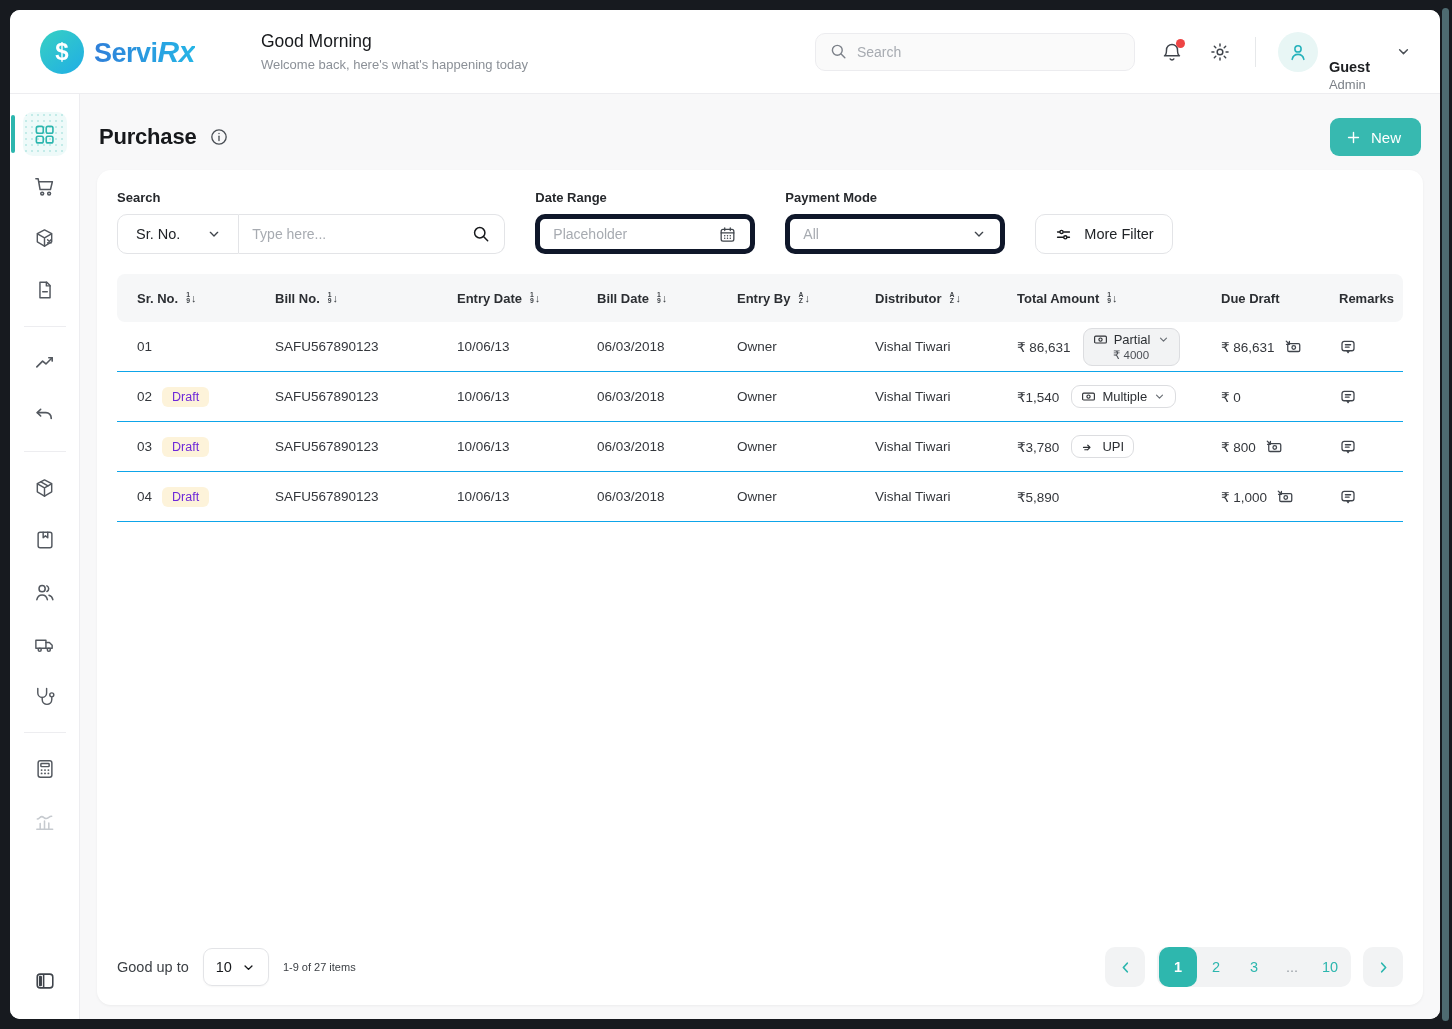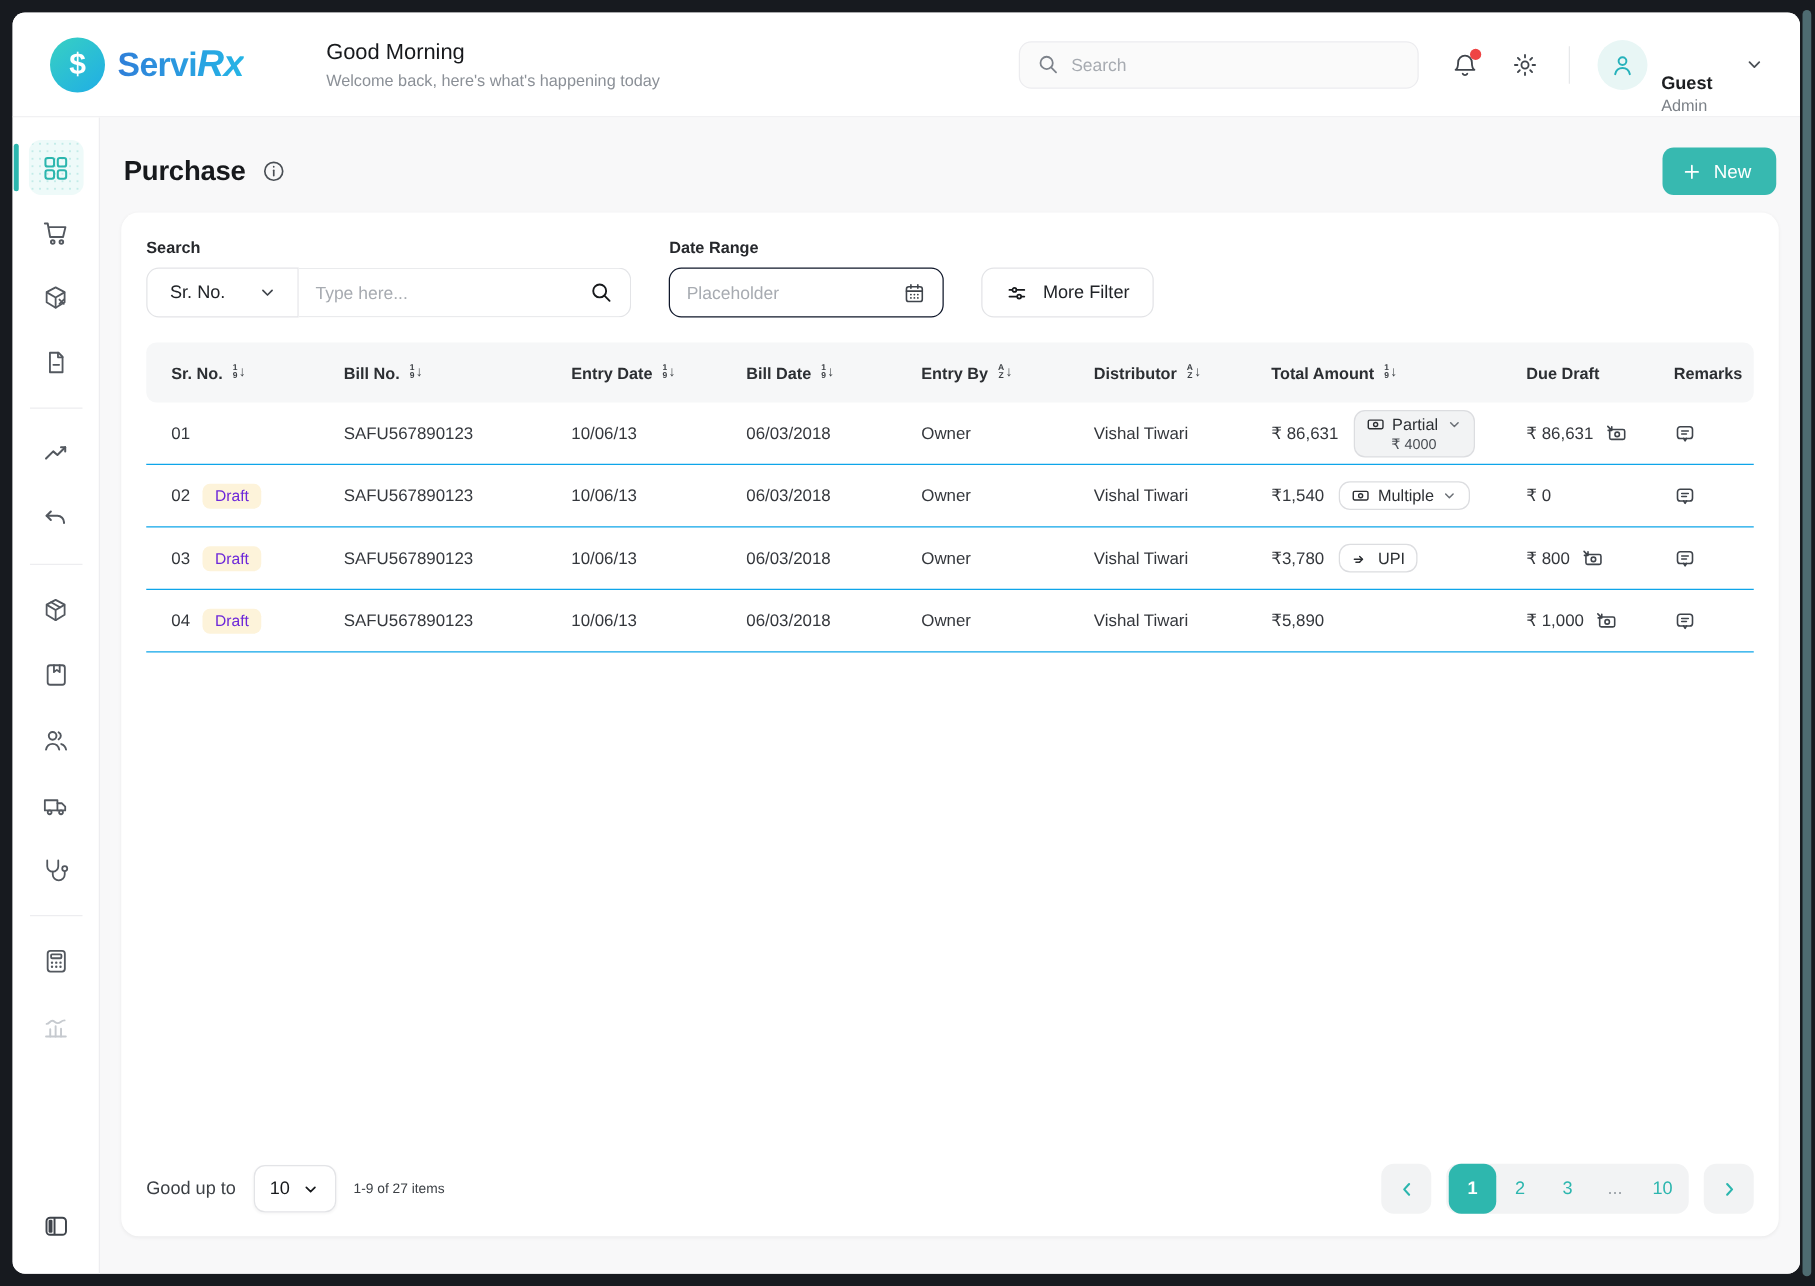--- a/index.html
+++ b/index.html
@@ -39,35 +39,35 @@
   
   .shell{flex:1;display:flex;min-height:0;}
   .sidebar{flex:0 0 70px;background:#fff;border-right:1px solid #ededf0;display:flex;flex-direction:column;align-items:center;padding-top:18px;}
   .side-item{width:44px;height:44px;border-radius:10px;display:flex;align-items:center;justify-content:center;color:#53585f;margin-bottom:8px;position:relative;cursor:pointer;}
   .side-item.active{color:#2cb6ae;background-color:#eefaf9;background-image:radial-gradient(#c3ebe8 0.8px,transparent 0.9px);background-size:6px 6px;}
   .side-item.active::before{content:"";position:absolute;left:-12px;top:3px;width:4px;height:38px;border-radius:3px;background:#2cb6ae;}
   .side-item.disabled{color:#c6cacf;}
   .side-div{width:42px;height:1px;background:#ededf0;margin:6px 0 14px;}
   .side-bottom{margin-top:auto;margin-bottom:16px;color:#3f444b;}
   
-  .main{flex:1;background:#f8f8f9;padding:20px 17px 30px;display:flex;flex-direction:column;min-width:0;}
+  .main{flex:1;background:#f8f8f9;padding:20px 17px 14px;display:flex;flex-direction:column;min-width:0;}
   .page-head{display:flex;align-items:center;margin:4px 2px 14px;}
   .page-title{font-size:22px;font-weight:bold;color:#17191c;letter-spacing:-0.2px;}
   .info-ic{margin-left:13px;color:#4a4f55;display:flex;cursor:pointer;}
   .btn-new{margin-left:auto;height:38px;padding:0 20px 0 15px;background:#37b9b0;color:#fff;border:0;border-radius:9px;font-size:15px;display:flex;align-items:center;gap:9px;cursor:pointer;font-family:inherit;}
   .card{flex:1;background:#fff;border-radius:14px;box-shadow:0 1px 3px rgba(20,24,28,.05);padding:20px 20px 18px;display:flex;flex-direction:column;min-height:0;}
   
   .filters{display:flex;align-items:flex-end;gap:30px;}
   .fgroup .flabel{font-size:13px;color:#26282c;margin-bottom:9px;font-weight:bold;}
   .combo{display:flex;height:40px;}
   .combo-select{display:flex;align-items:center;gap:26px;padding:0 16px 0 18px;border:1px solid #e3e4e7;border-right:1px solid #e3e4e7;border-radius:10px 0 0 10px;font-size:14.5px;color:#202327;cursor:pointer;background:#fff;}
   .combo-input{display:flex;align-items:center;width:266px;border:1px solid #e3e4e7;border-left:0;border-radius:0 10px 10px 0;padding:0 13px;background:#fff;}
   .combo-input input{border:0;outline:0;flex:1;font-size:14px;color:#333;font-family:inherit;}
   .combo-input input::placeholder{color:#a7abb1;}
-  .field{display:flex;align-items:center;height:40px;width:220px;border:1px solid #0f172a;border-radius:10px;padding:0 13px;background:#fff;}
+  .field{display:flex;align-items:center;height:40px;width:220px;border:5px solid #0f172a;border-radius:10px;padding:0 13px;background:#fff;}
   .field input{border:0;outline:0;flex:1;font-size:14px;font-family:inherit;color:#333;min-width:0;}
   .field input::placeholder{color:#a7abb1;}
   .field .ph{flex:1;font-size:14px;color:#a7abb1;}
   .field .ficon{color:#3f444b;display:flex;margin-left:8px;}
   .btn-morefilter{height:40px;display:flex;align-items:center;gap:11px;padding:0 18px;border:1px solid #e3e4e7;border-radius:10px;background:#fff;font-size:14.5px;color:#202327;cursor:pointer;font-family:inherit;}
   
   .table{margin-top:20px;flex:1;display:flex;flex-direction:column;min-height:0;
     --cols:138px 182px 140px 140px 138px 142px 204px 118px 1fr;}
   .t-head{display:grid;grid-template-columns:var(--cols);align-items:center;height:48px;background:#f6f7f8;border-radius:8px;padding:0 0 0 20px;}
   .t-head .th{display:flex;align-items:center;font-size:13px;font-weight:bold;color:#2c2f33;}
@@ -312,20 +312,31 @@
               <input type="text" placeholder="Placeholder" style="">
               <span class="ficon">
                 <svg width="19" height="19" viewBox="0 0 24 24" fill="none" stroke="currentColor" stroke-width="1.6" stroke-linecap="round">
                     <rect x="4" y="5.5" width="16" height="15" rx="2.4"></rect>
                     <path d="M4 10h16M8.5 3.5v3.6M15.5 3.5v3.6"></path>
                     <path d="M8.5 13.5h.01M12 13.5h.01M15.5 13.5h.01M8.5 16.8h.01M12 16.8h.01M15.5 16.8h.01" stroke-width="1.9"></path>
                   </svg>
               </span>
             </div>
           </div>
+          <div class="fgroup">
+            <div class="flabel">Payment Mode</div>
+            <div class="field">
+              <span class="ph">All</span>
+              <span class="ficon">
+                <svg width="16" height="16" viewBox="0 0 24 24" fill="none" stroke="#3f444b" stroke-width="2" stroke-linecap="round" stroke-linejoin="round">
+                    <path d="m6.5 9.5 5.5 5.5 5.5-5.5"></path>
+                  </svg>
+              </span>
+            </div>
+          </div>
           <button class="btn-morefilter">
             <svg width="19" height="19" viewBox="0 0 24 24" fill="none" stroke="#17191c" stroke-width="1.8" stroke-linecap="round">
                 <path d="M4.5 8.8h2.6M12.3 8.8h7.2"></path>
                 <circle cx="9.5" cy="8.8" r="2"></circle>
                 <path d="M4.5 15.5h7.2M17.1 15.5h2.4"></path>
                 <circle cx="14.3" cy="15.5" r="2"></circle>
               </svg>
             <span>More Filter</span>
           </button>
         </div>

